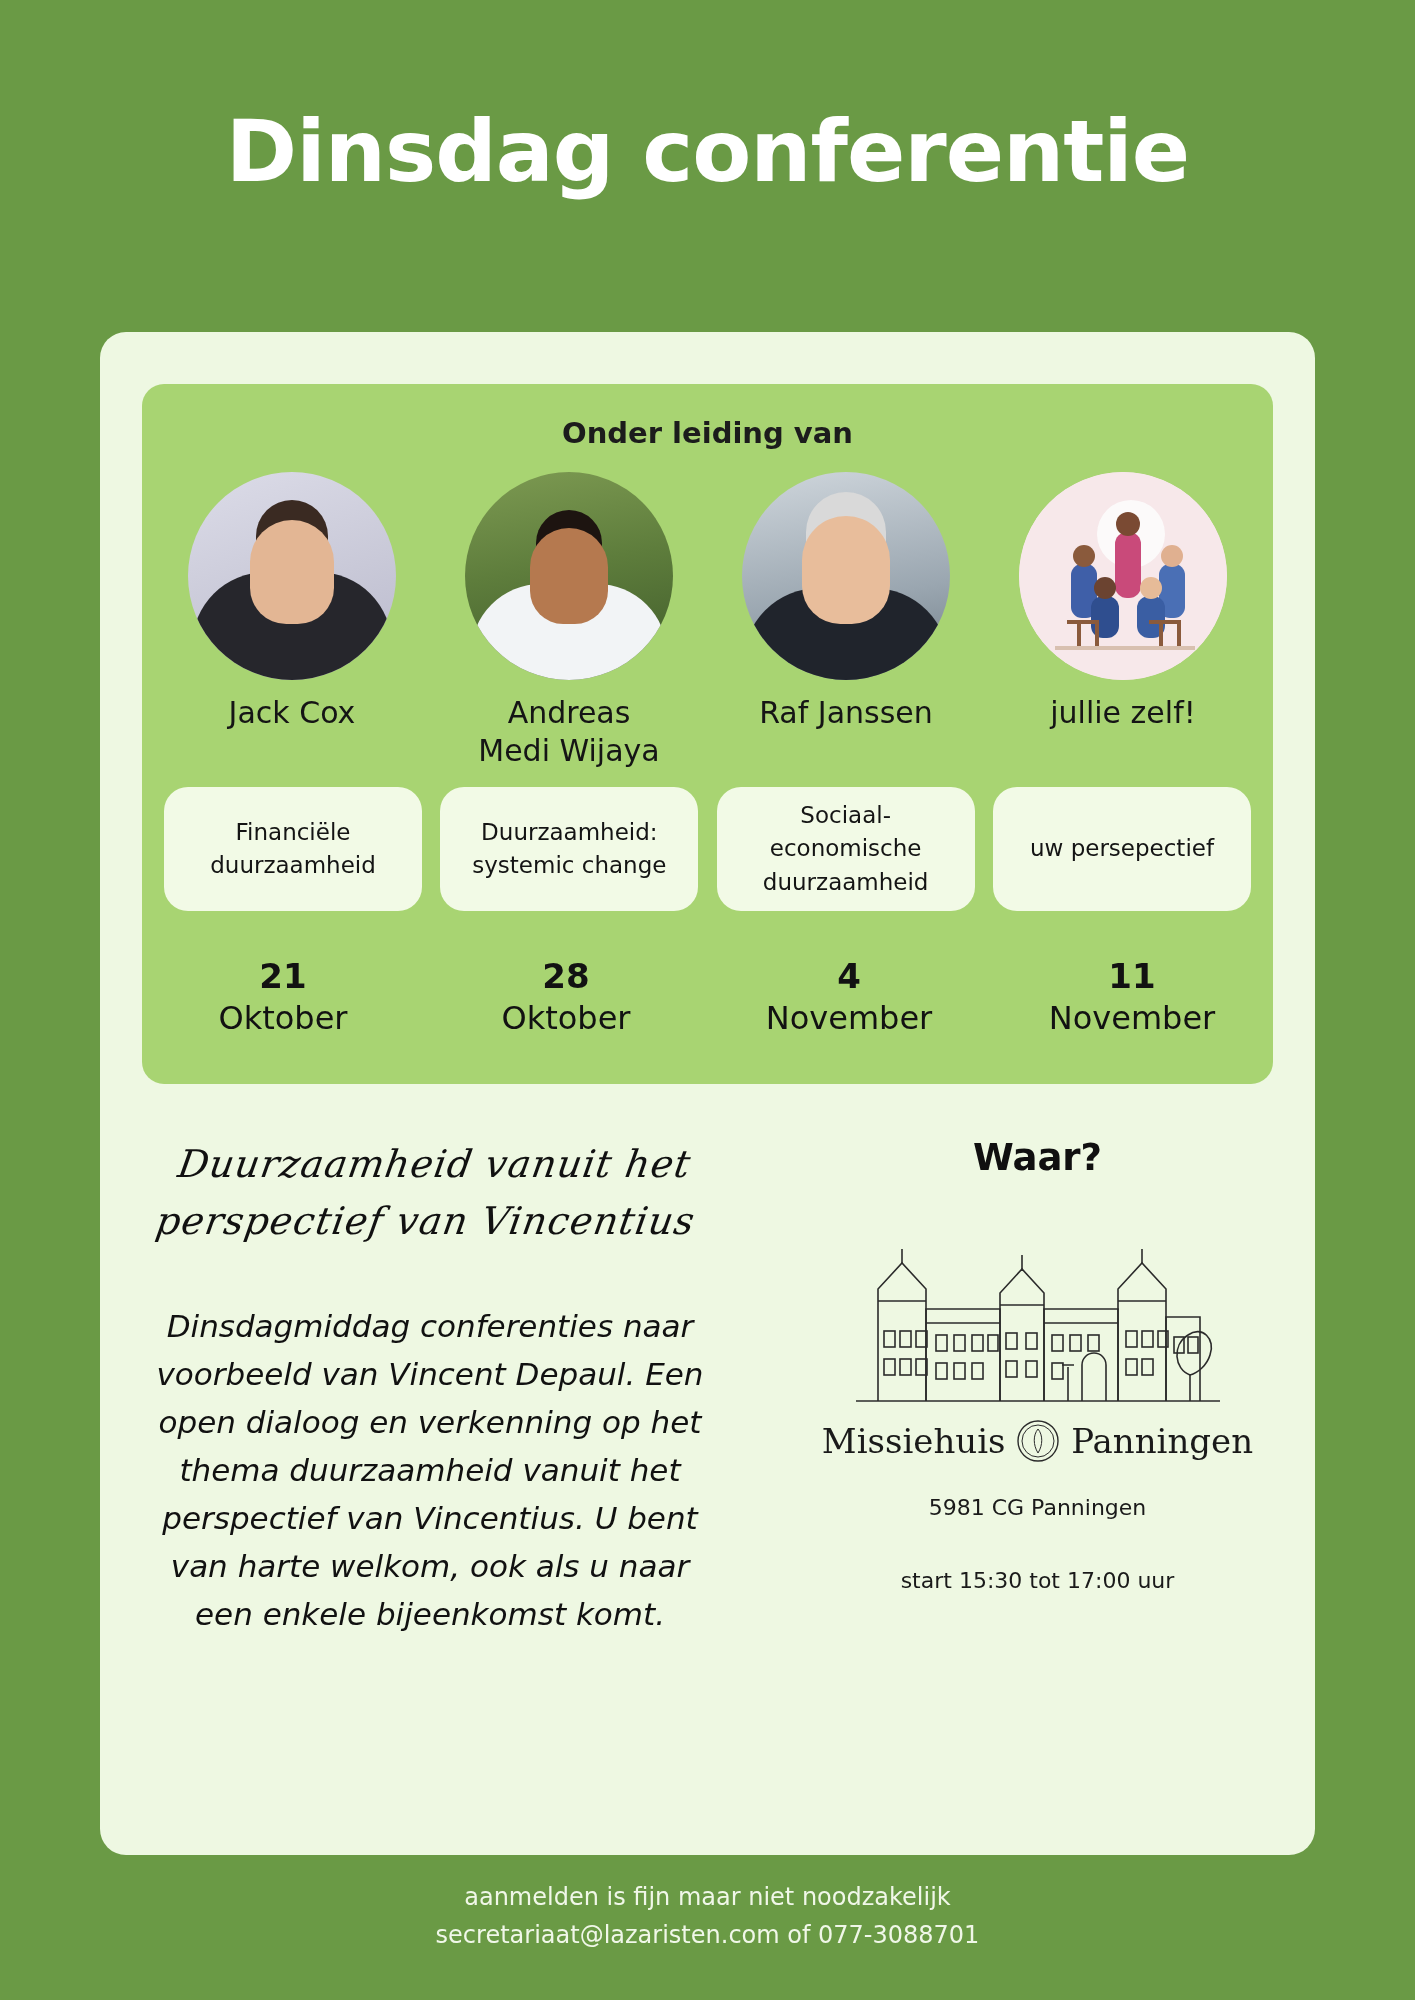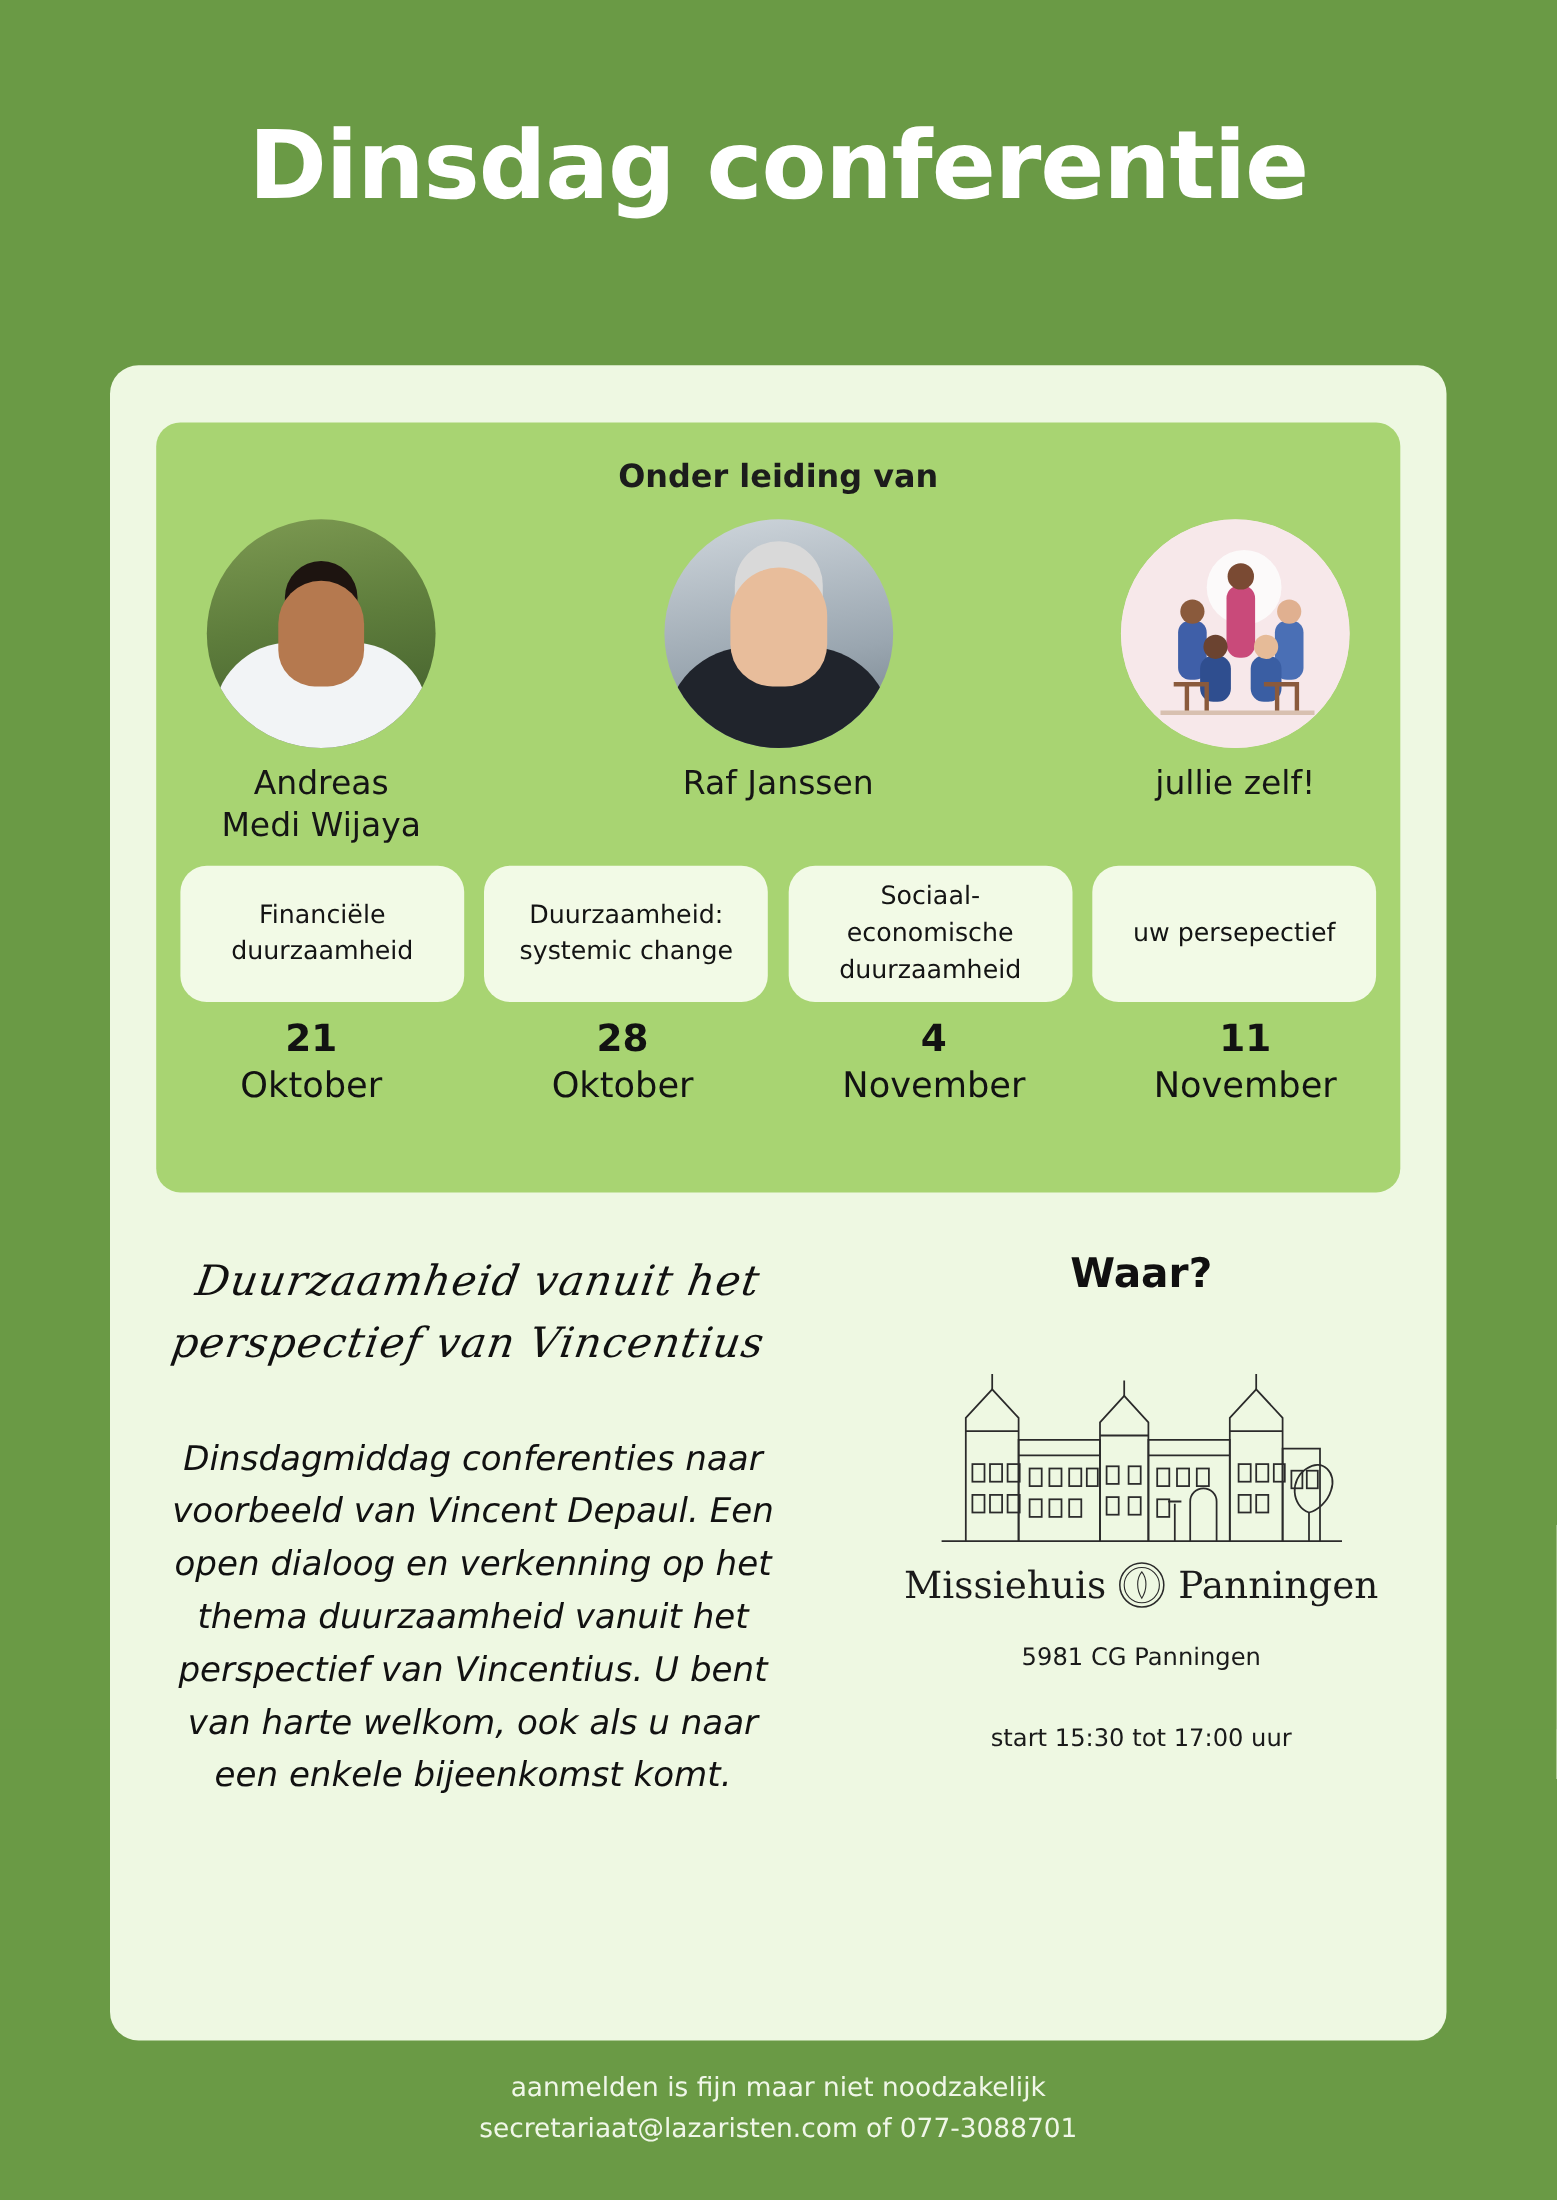--- a/index.html
+++ b/index.html
@@ -148,21 +148,21 @@
     font-size: 23px;
     color: #141414;
     line-height: 1.45;
     padding: 0 12px;
   }
 
   
   .dates {
     display: flex;
     justify-content: space-between;
-    padding: 12px 22px 0 22px;
+    padding: 44px 22px 0 22px;
     gap: 45px;
   }
   .date {
     width: 258px;
     text-align: center;
     font-family: "DejaVu Sans", sans-serif;
     color: #121212;
   }
   .date .day {
     font-size: 34px;
@@ -267,20 +267,24 @@
   <div class="title">Dinsdag conferentie</div>
 
   <div class="card">
 
     <div class="panel">
 
       <div class="panel-title">Onder leiding van</div>
 
       <div class="speakers">
 
+        <div class="speaker">
+          <div class="avatar a1"></div>
+          <div class="speaker-name">Jack Cox</div>
+        </div>
 
         <div class="speaker">
           <div class="avatar a2"></div>
           <div class="speaker-name">
             <div>Andreas</div>
             <div>Medi Wijaya</div>
           </div>
         </div>
 
         <div class="speaker">

